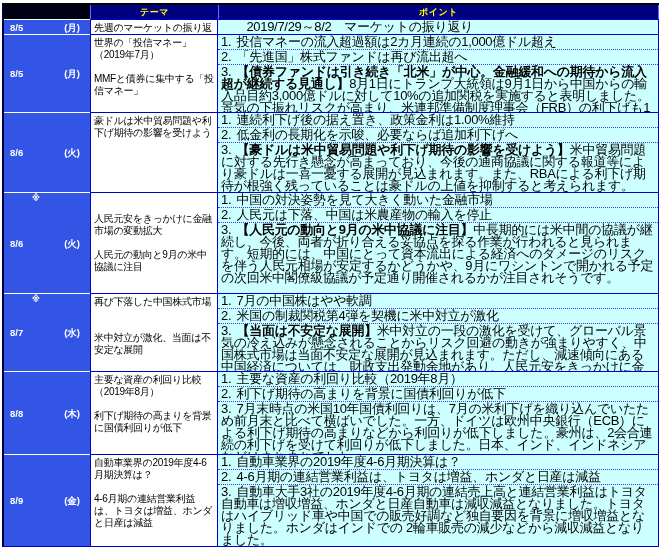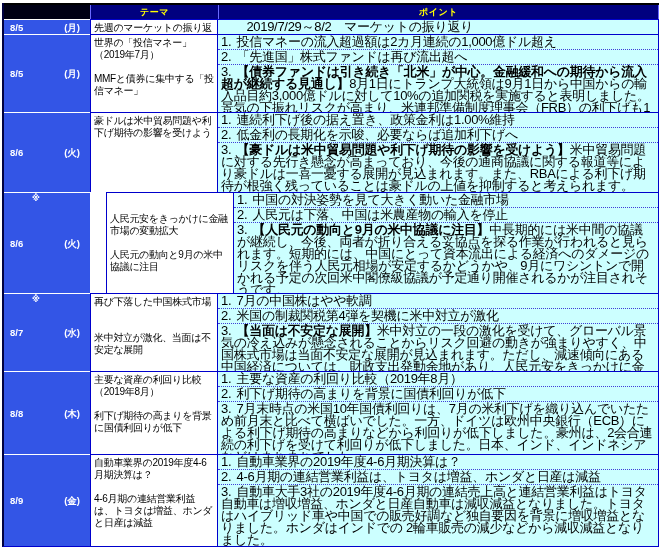--- a/index.html
+++ b/index.html
@@ -49,21 +49,21 @@
   .points{
     flex:1;background:var(--pts-bg);border-top:1px solid var(--blue);
     border-right:1px solid var(--blue);
     font-size:13px;line-height:12px;letter-spacing:-0.3px;
     display:flex;flex-direction:column;
   }
   .point{padding:1px 3px;white-space:pre-wrap;}
   .point + .point{border-top:1px dotted #3f3fd8;}
   .point b{font-weight:bold;}
   .num{margin-right:2px;}
-  .pad-top-t{padding-top:20px;margin-left:16px;}
+  .pad-top-t{padding-top:20px;}
   .pad-top-p{}
 </style>
 </head>
 <body>
 
 <div class="tablewrap">
   <div class="header">
     <div class="hcell corner"></div>
     <div class="hcell theme-h">テーマ</div>
     <div class="hcell points-h">ポイント</div>

